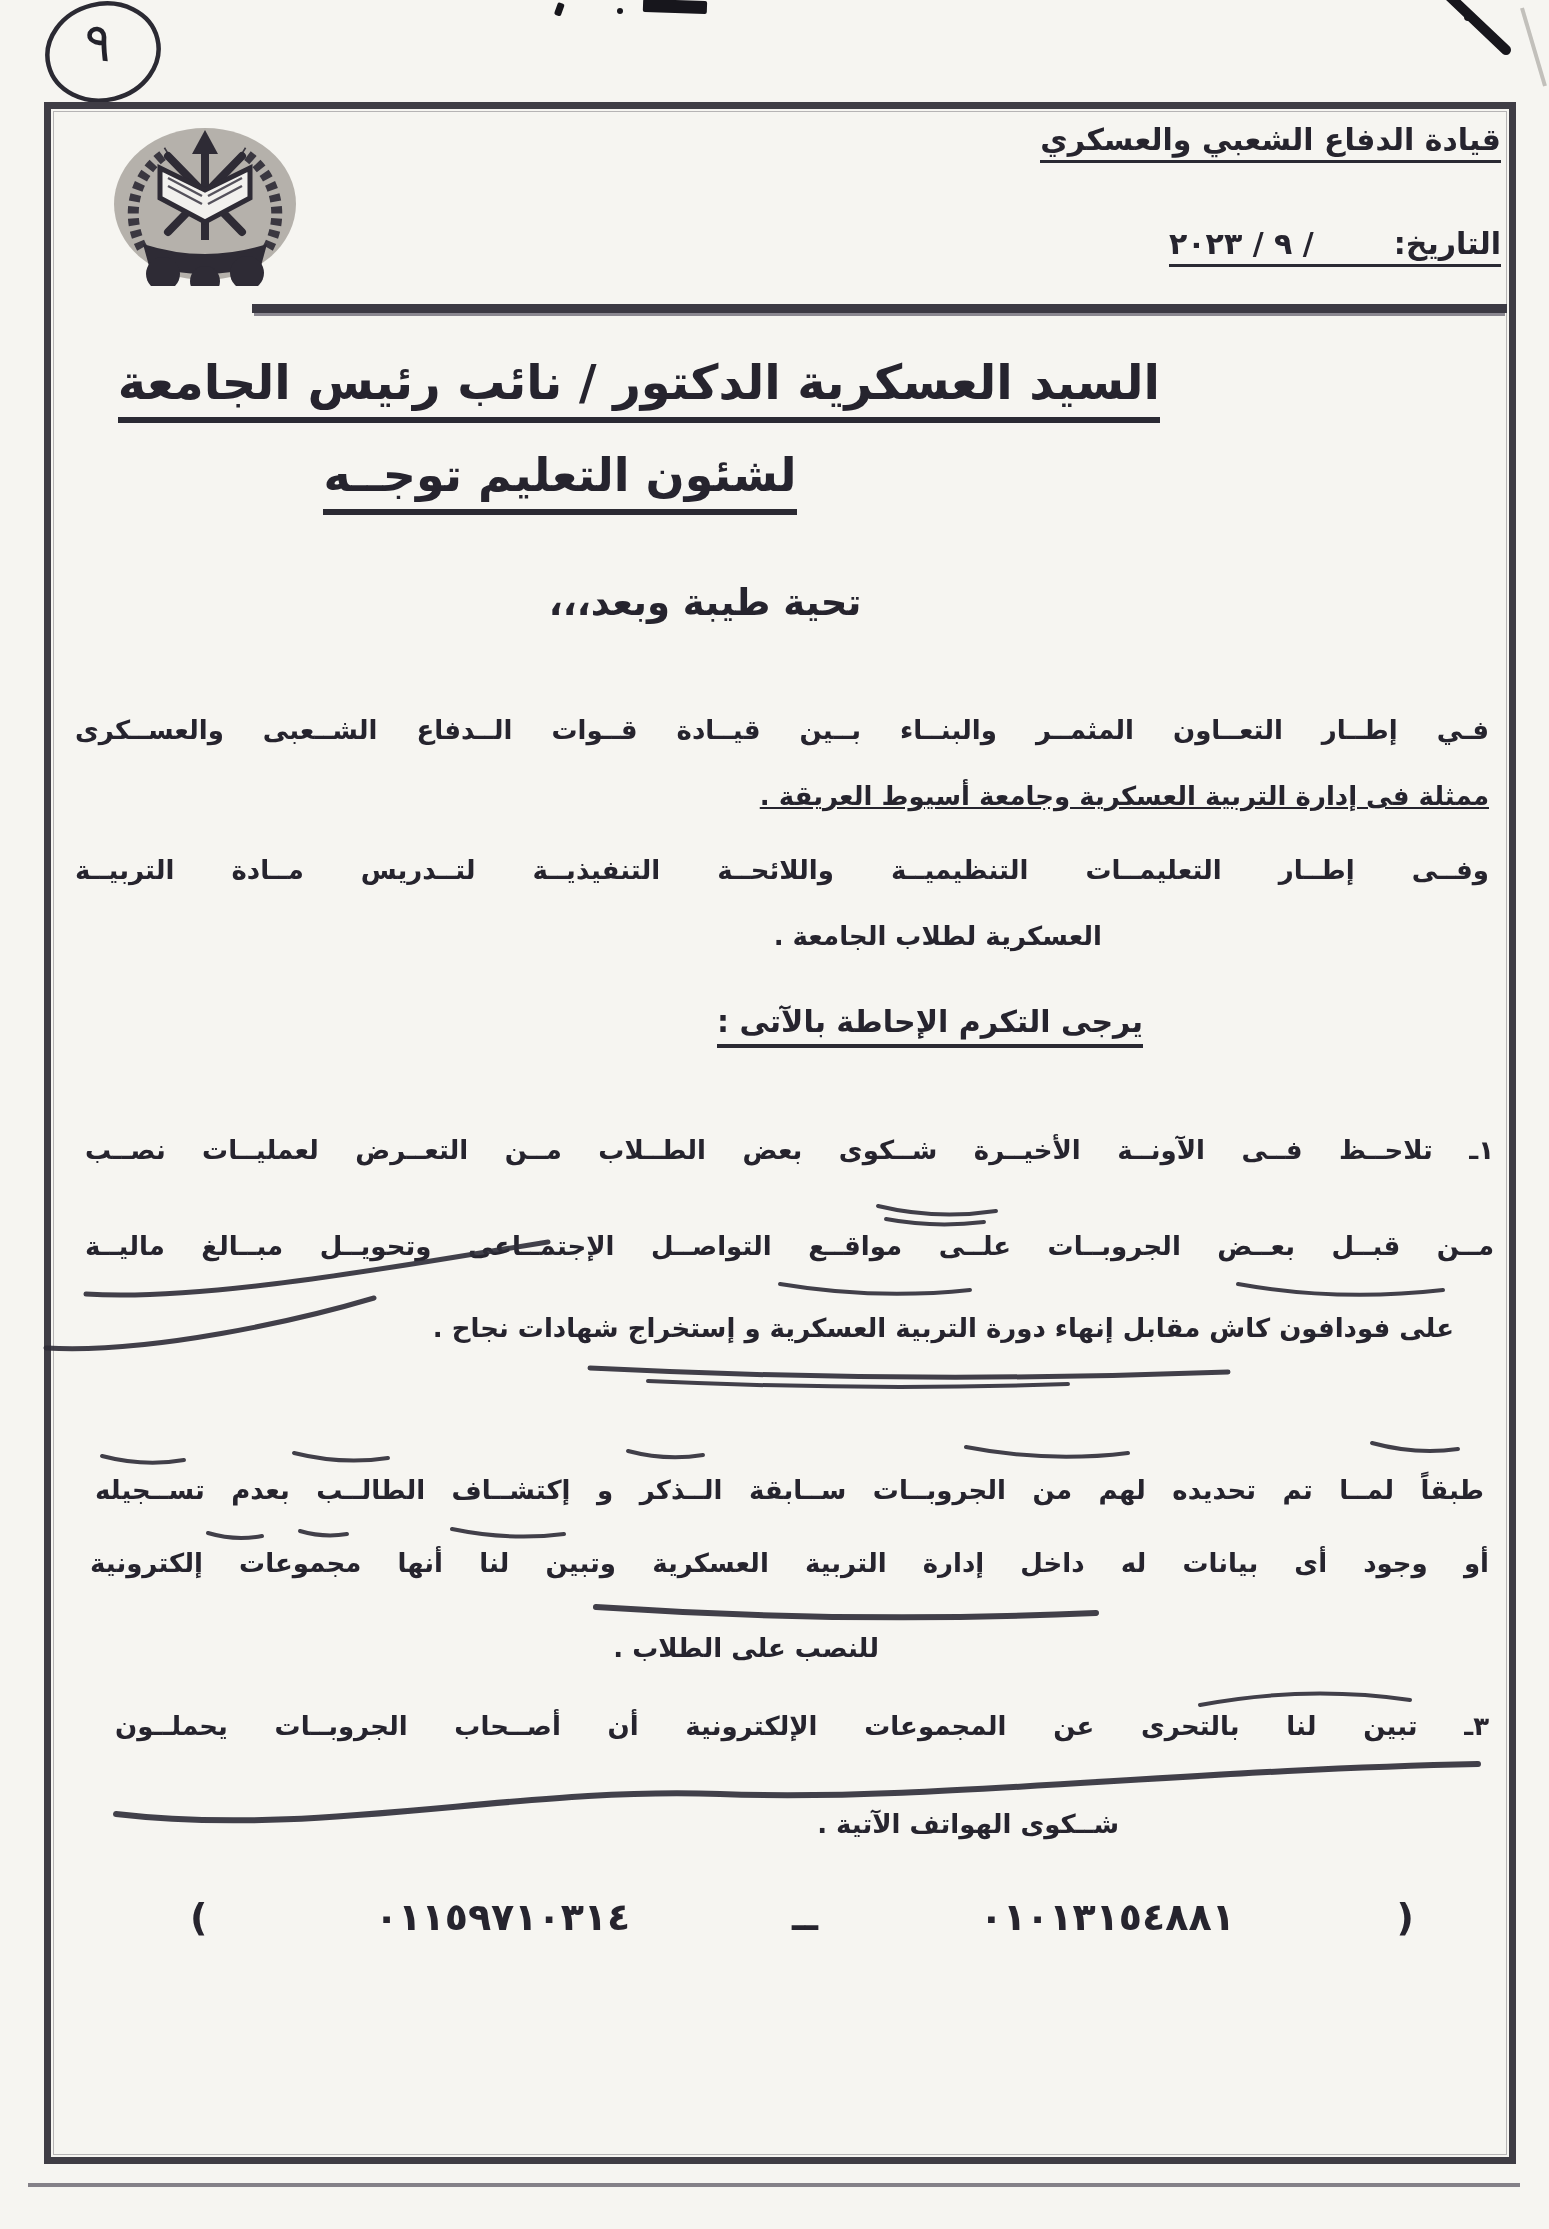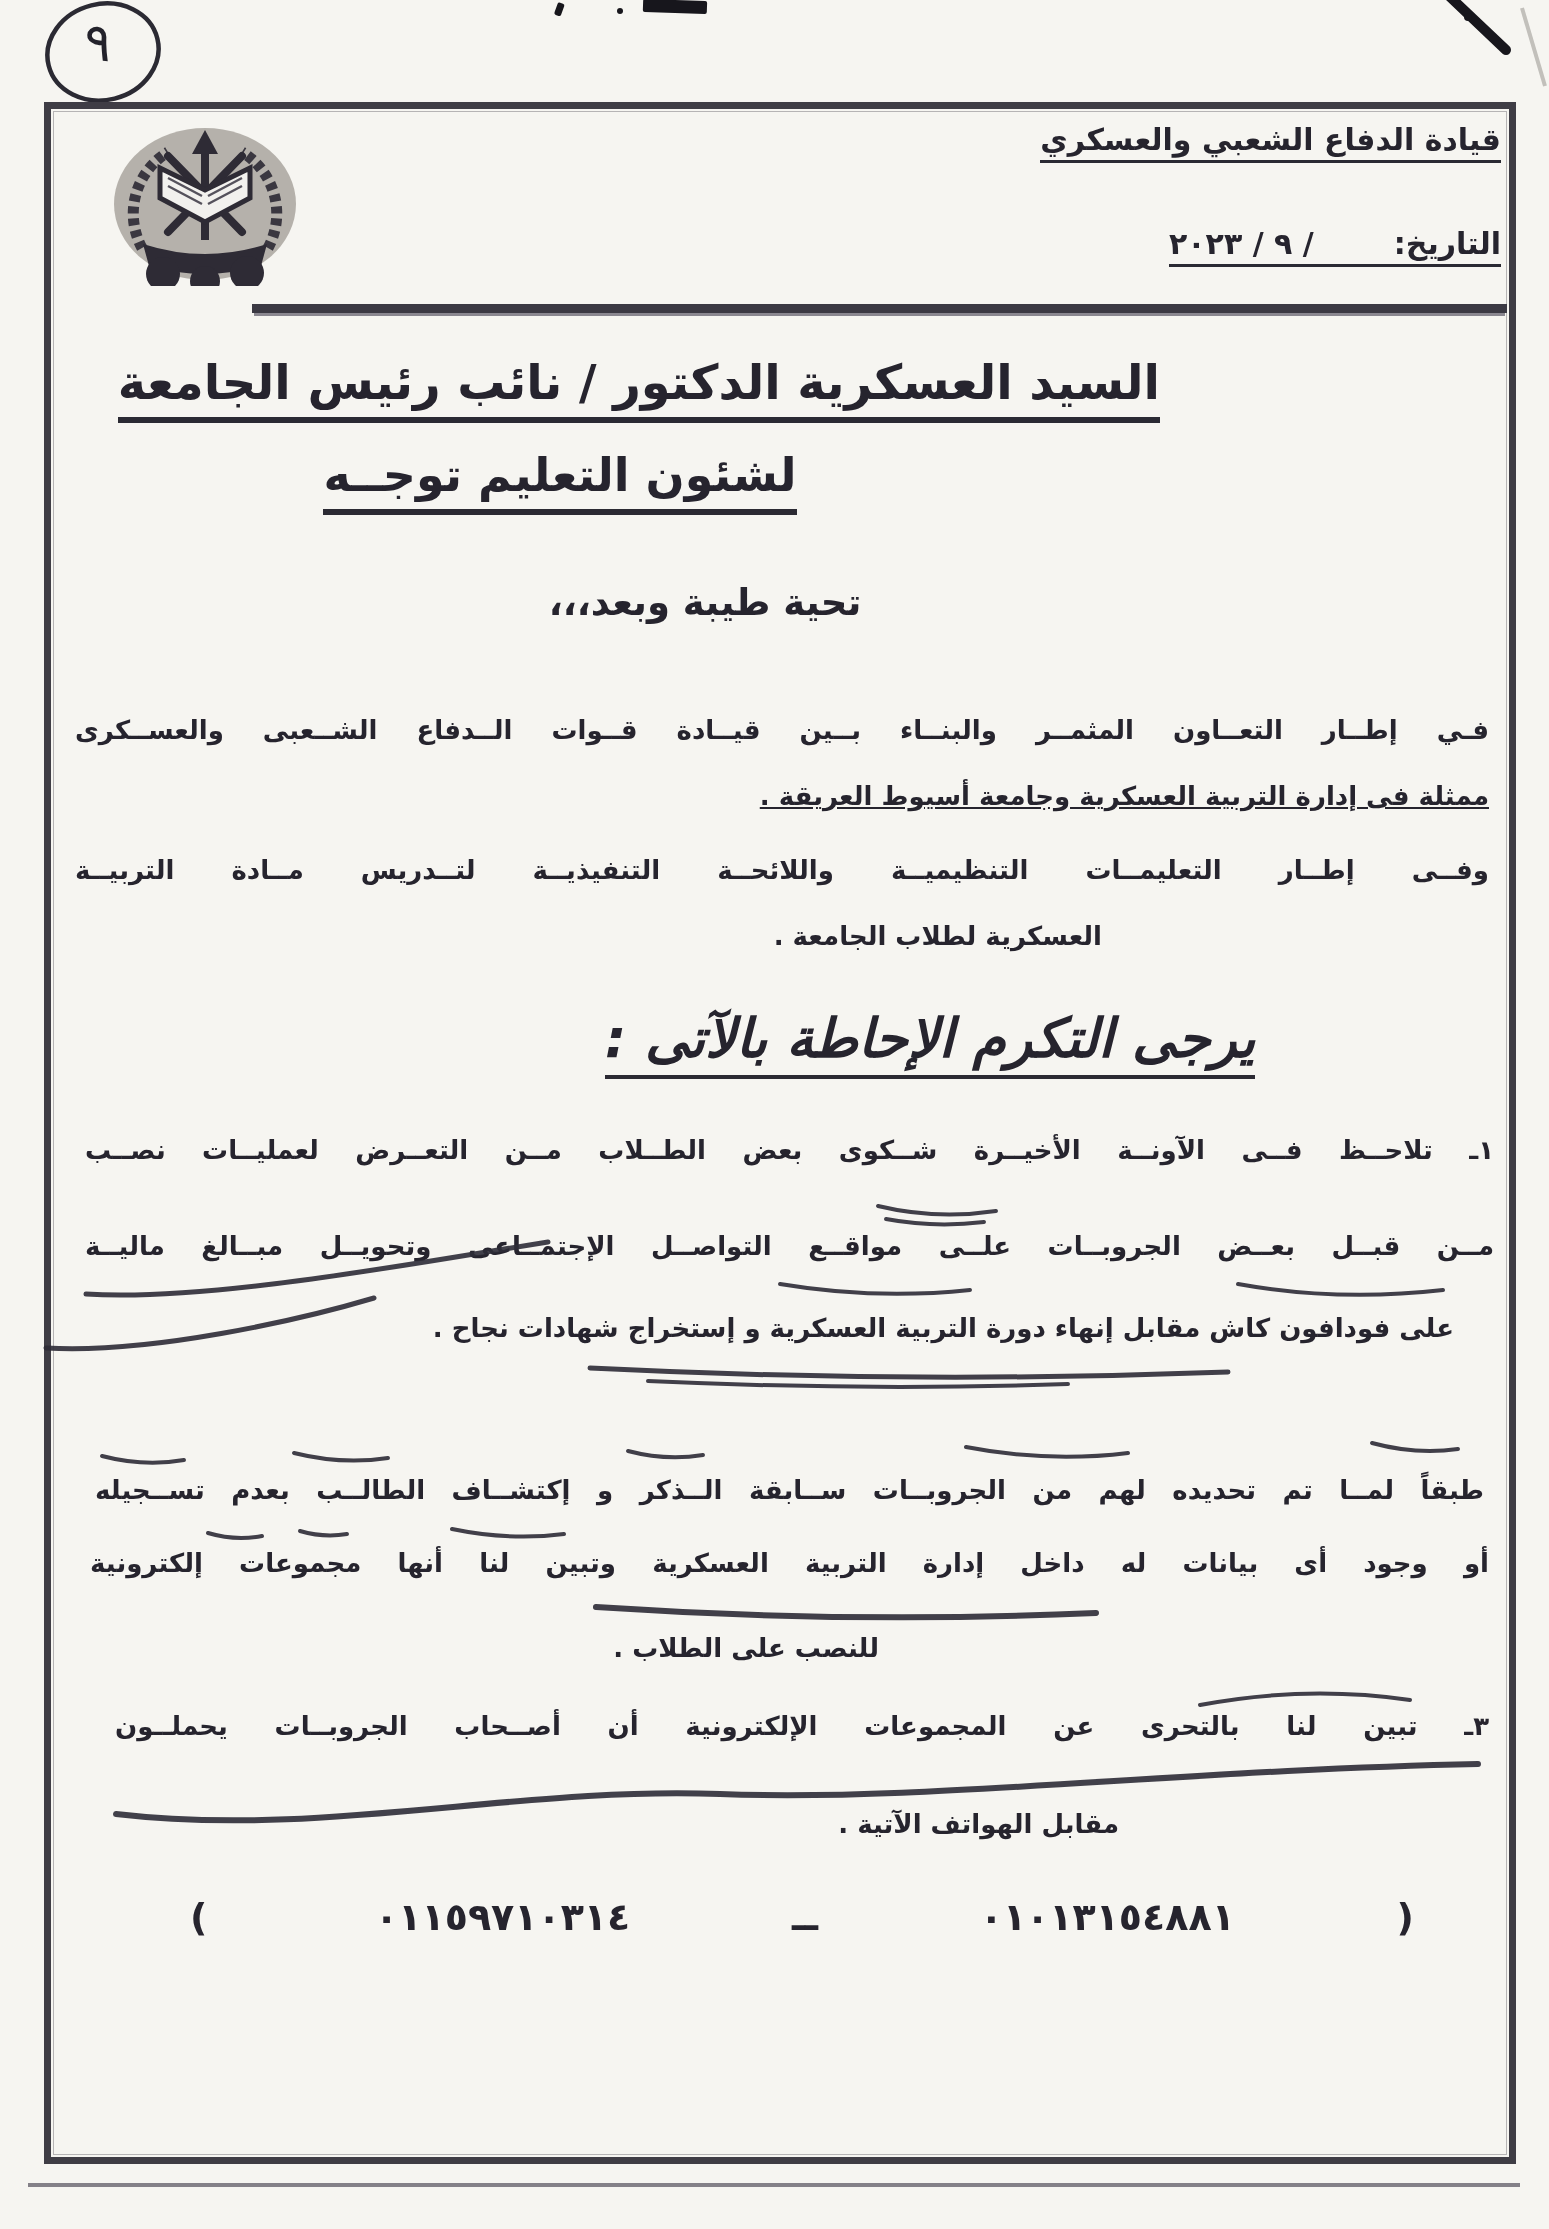--- a/index.html
+++ b/index.html
@@ -20,21 +20,21 @@
   .rt{text-align:right;}
   .ct{text-align:center;}
   .u3{border-bottom:3px solid #2b2a33;padding-bottom:3px;}
   .u4{border-bottom:4px solid #2b2a33;padding-bottom:5px;}
   .u6{border-bottom:6px solid #2b2a33;padding-bottom:7px;}
   .hdr{font-size:30px;}
   .title1{font-size:48px;}
   .title2{font-size:46px;}
   .greet{font-size:37px;}
   .body-l{font-size:26px;}
-  .head2{font-size:54px;font-style:italic;}
+  .head2{font-size:30px;}
   .phones{
     position:absolute;left:190px;top:1895px;width:1230px;direction:ltr;
     display:flex;justify-content:space-between;align-items:center;
     font-size:38px;font-weight:700;letter-spacing:6px;
   }
   .gap{display:inline-block;width:80px;}
   .nine{position:absolute;left:84px;top:12px;font-size:52px;font-weight:400;color:#23222b;transform:rotate(6deg);}
   svg{display:block;}
   .overlay{position:absolute;left:0;top:0;pointer-events:none;}
   .emblem{position:absolute;left:110px;top:126px;}
@@ -106,21 +106,21 @@
 
   <div class="line body-l just" style="right:55px;left:85px;top:1132px;">١ـ تلاحــظ فــى الآونــة الأخيــرة شــكوى بعض الطــلاب مــن التعــرض لعمليــات نصــب</div>
   <div class="line body-l just" style="right:55px;left:85px;top:1228px;">مــن قبــل بعــض الجروبــات علــى مواقــع التواصــل الإجتمــاعى وتحويــل مبــالغ ماليــة</div>
   <div class="line body-l rt" style="right:95px;top:1310px;">على فودافون كاش مقابل إنهاء دورة التربية العسكرية و إستخراج شهادات نجاح .</div>
 
   <div class="line body-l just" style="right:65px;left:95px;top:1472px;">طبقاً لمــا تم تحديده لهم من الجروبــات ســابقة الــذكر و إكتشــاف الطالــب بعدم تســجيله</div>
   <div class="line body-l just" style="right:60px;left:90px;top:1545px;">أو وجود أى بيانات له داخل إدارة التربية العسكرية وتبين لنا أنها مجموعات إلكترونية</div>
   <div class="line body-l rt" style="right:670px;top:1630px;">للنصب على الطلاب .</div>
 
   <div class="line body-l just" style="right:60px;left:115px;top:1708px;">٣ـ تبين لنا بالتحرى عن المجموعات الإلكترونية أن أصــحاب الجروبــات يحملــون</div>
-  <div class="line body-l rt" style="right:430px;top:1806px;">مقابل الهواتف الآتية .</div>
+  <div class="line body-l rt" style="right:430px;top:1806px;">شــكوى الهواتف الآتية .</div>
 
   <div class="phones">
     <span>(</span>
     <span>٠١١٥٩٧١٠٣١٤</span>
     <span>ــ</span>
     <span>٠١٠١٣١٥٤٨٨١</span>
     <span>)</span>
   </div>
 
   <svg class="overlay" width="1549" height="2229" style="left:0;top:0;">

